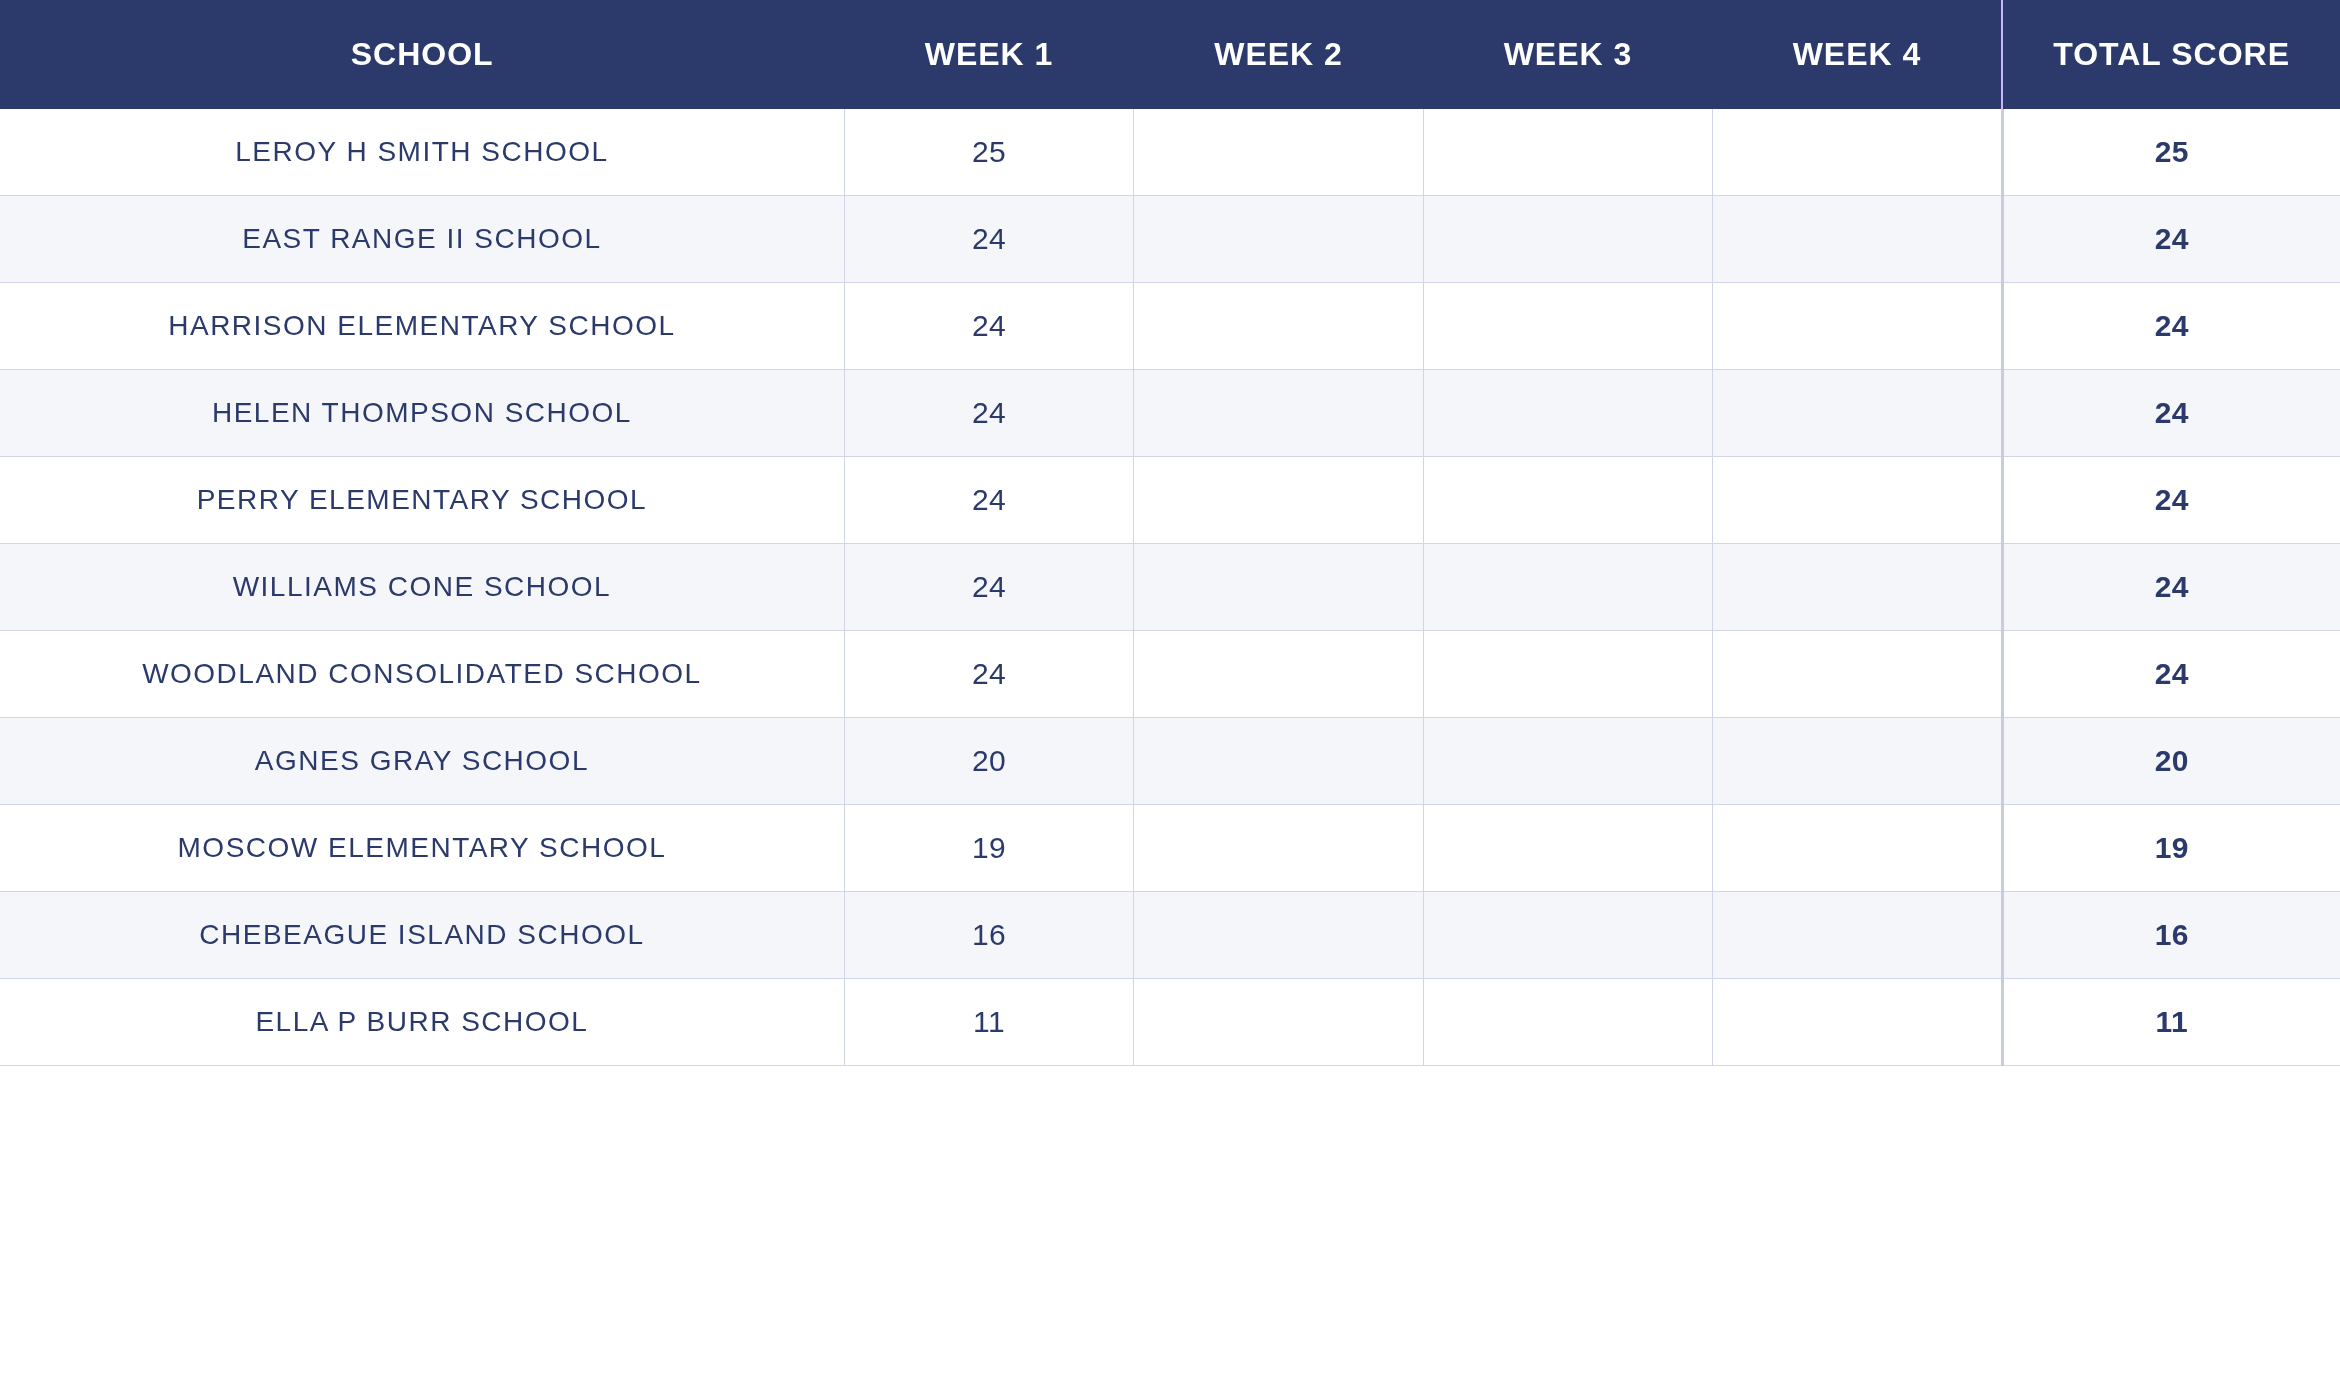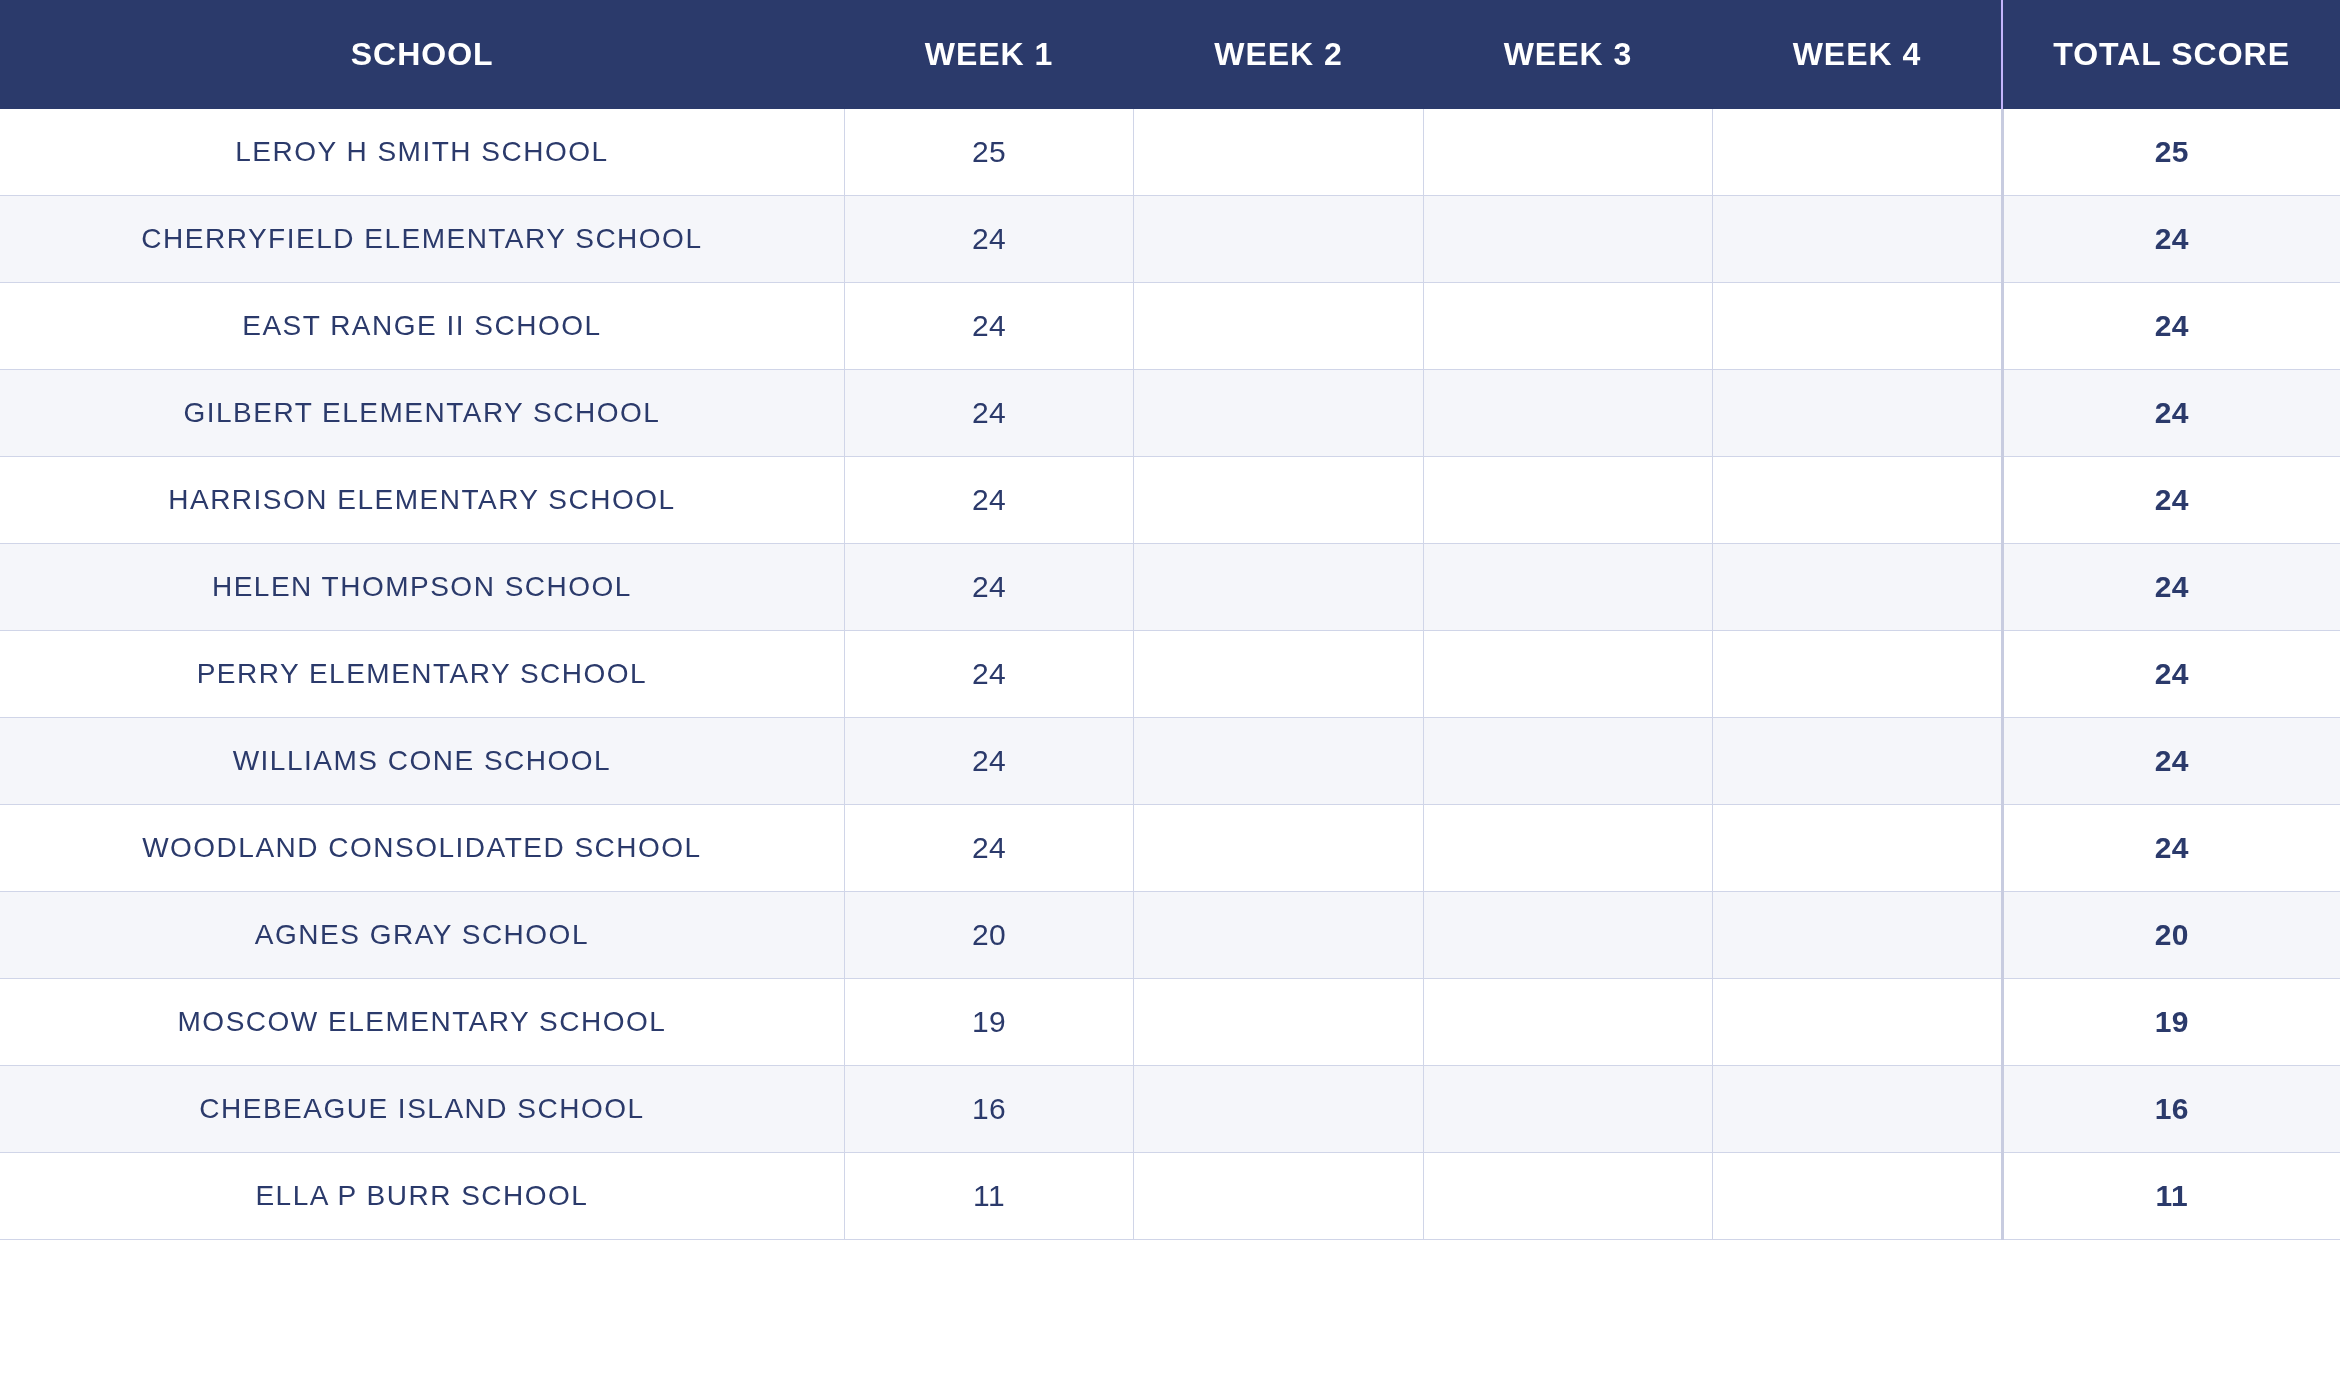--- a/index.html
+++ b/index.html
@@ -123,37 +123,21 @@
     <tbody id="table-body">
     <tr>
           <td class="school-name">LEROY H SMITH SCHOOL</td>
           <td>25</td>
           <td></td>
           <td></td>
           <td></td>
           <td>25</td>
         </tr>
         <tr>
-          <td class="school-name">CHERRYFIELD ELEMENTARY SCHOOL</td>
-          <td>24</td>
-          <td></td>
-          <td></td>
-          <td></td>
-          <td>24</td>
-        </tr>
-        <tr>
           <td class="school-name">EAST RANGE II SCHOOL</td>
-          <td>24</td>
-          <td></td>
-          <td></td>
-          <td></td>
-          <td>24</td>
-        </tr>
-        <tr>
-          <td class="school-name">GILBERT ELEMENTARY SCHOOL</td>
           <td>24</td>
           <td></td>
           <td></td>
           <td></td>
           <td>24</td>
         </tr>
         <tr>
           <td class="school-name">HARRISON ELEMENTARY SCHOOL</td>
           <td>24</td>
           <td></td>

